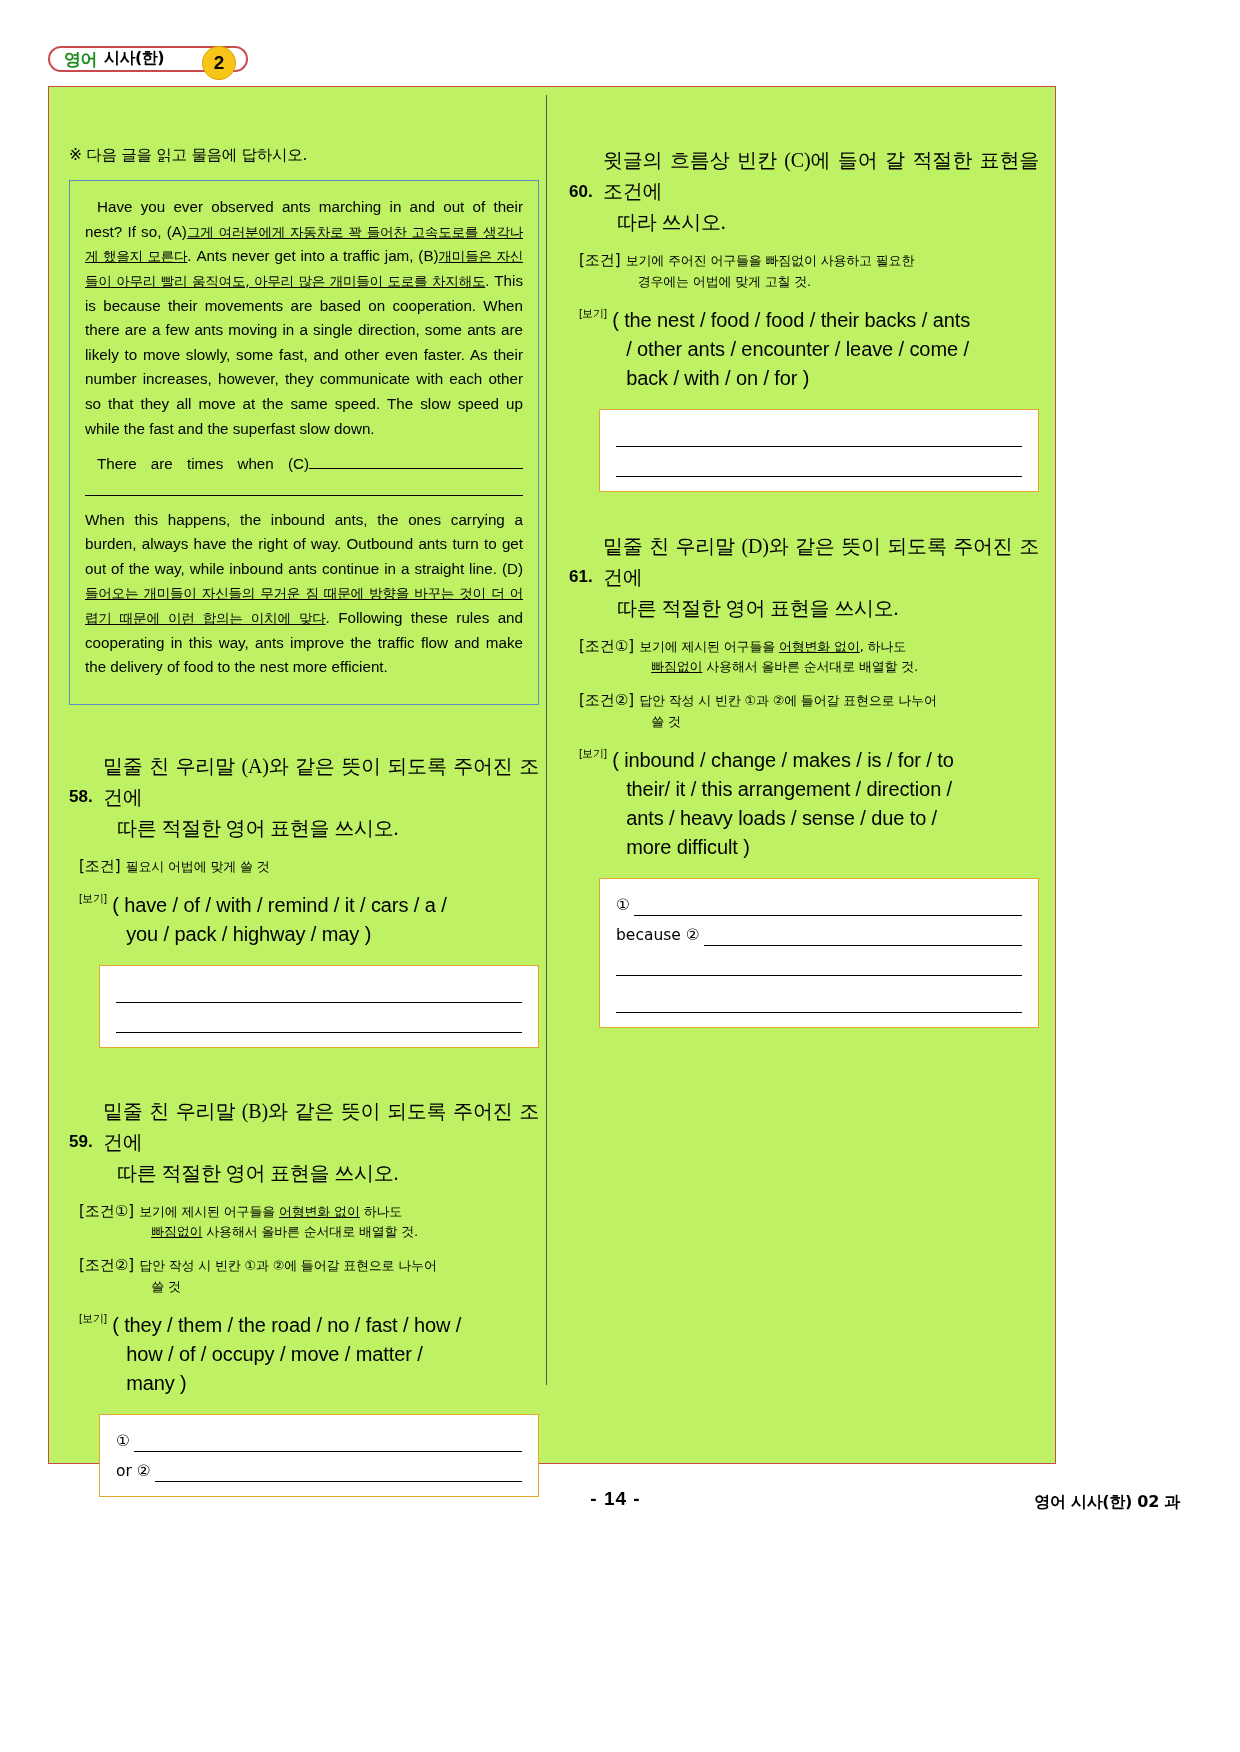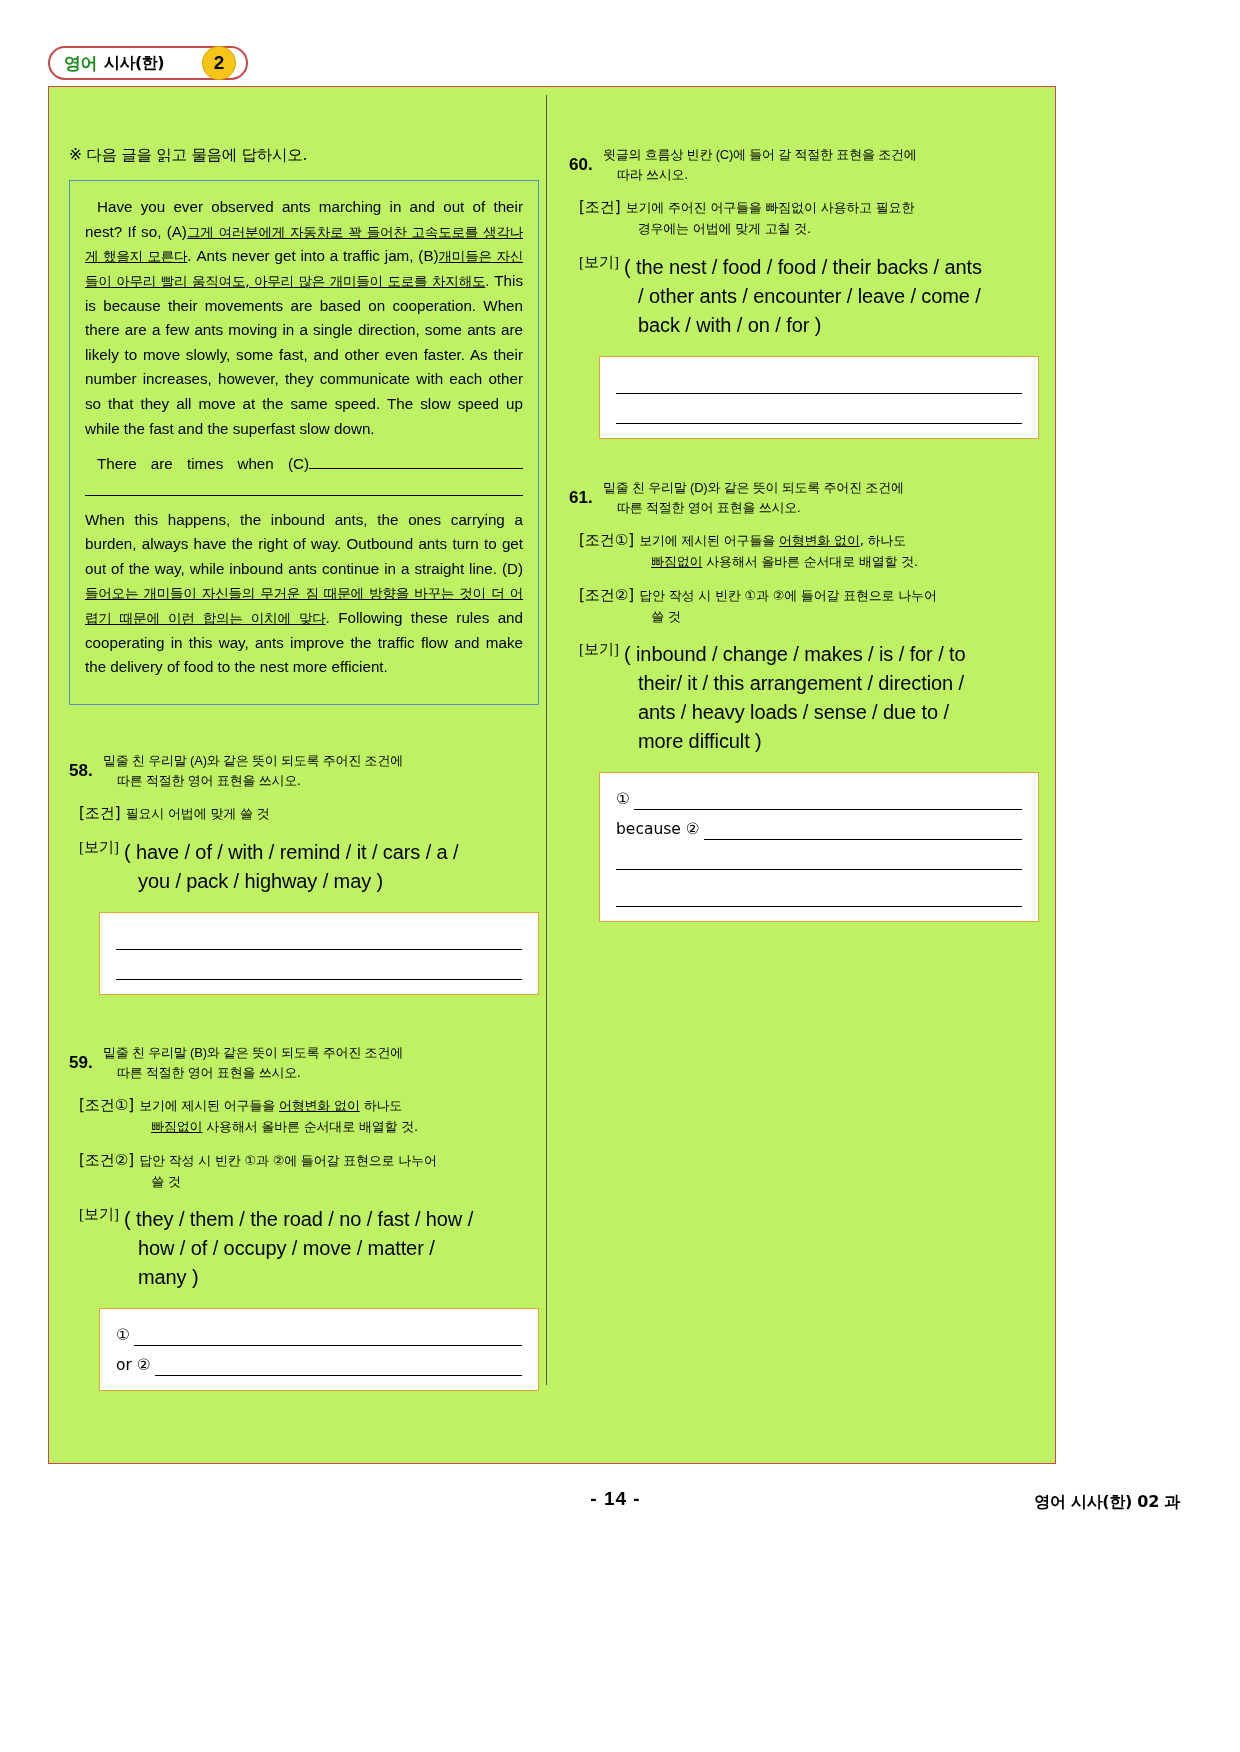--- a/index.html
+++ b/index.html
@@ -11,26 +11,26 @@
     width: 1240px; height: 1752px;
     font-family: "Liberation Sans", "DejaVu Sans", sans-serif;
     color: #000;
     position: relative;
   }
 
   
   .page-header {
     position: absolute;
     left: 48px; top: 46px;
-    width: 200px; height: 34px;
+    width: 200px; height: 26px;
     border: 2px solid #c94a4a;
     border-radius: 17px;
     background: #fff;
     display: flex;
-    align-items: center;
+    align-items: flex-start;
     padding-left: 14px;
     z-index: 5;
   }
   .hdr-sub {
     font-size: 17px;
     font-weight: bold;
     color: #1f8a1f;
     letter-spacing: -0.5px;
   }
   .hdr-title {
@@ -119,22 +119,22 @@
     align-items: center;
     font-size: 15.5px;
   }
   .q-num {
     font-weight: bold;
     font-size: 17px;
     min-width: 34px;
     flex: 0 0 34px;
   }
   .q-text {
-    font-family: Liberation Sans, sans-serif;
-    font-size: 13px;
+    font-family: Liberation Serif, serif;
+    font-size: 20px;
     line-height: 1.55;
     letter-spacing: -0.2px;
     text-align: justify;
   }
   .q-text .q-l2 { display: block; padding-left: 14px; }
 
   .cond-row {
     display: flex;
     align-items: flex-start;
     margin-top: 13px;
@@ -156,22 +156,22 @@
   .cond-body .l2 { display: block; padding-left: 12px; }
   .u { text-decoration: underline; }
 
   .bogi-row {
     display: flex;
     align-items: flex-start;
     margin-top: 13px;
     padding-left: 10px;
   }
   .bogi-label {
-    font-family: Liberation Serif, serif;
-    font-size: 15px;
+    font-family: Liberation Sans, sans-serif;
+    font-size: 11px;
     flex: 0 0 auto;
     margin-right: 5px;
     white-space: nowrap;
   }
   .bogi-body {
     font-size: 20px;
     line-height: 1.45;
     letter-spacing: -0.1px;
   }
   .bogi-body .l2 { display: block; padding-left: 14px; }

